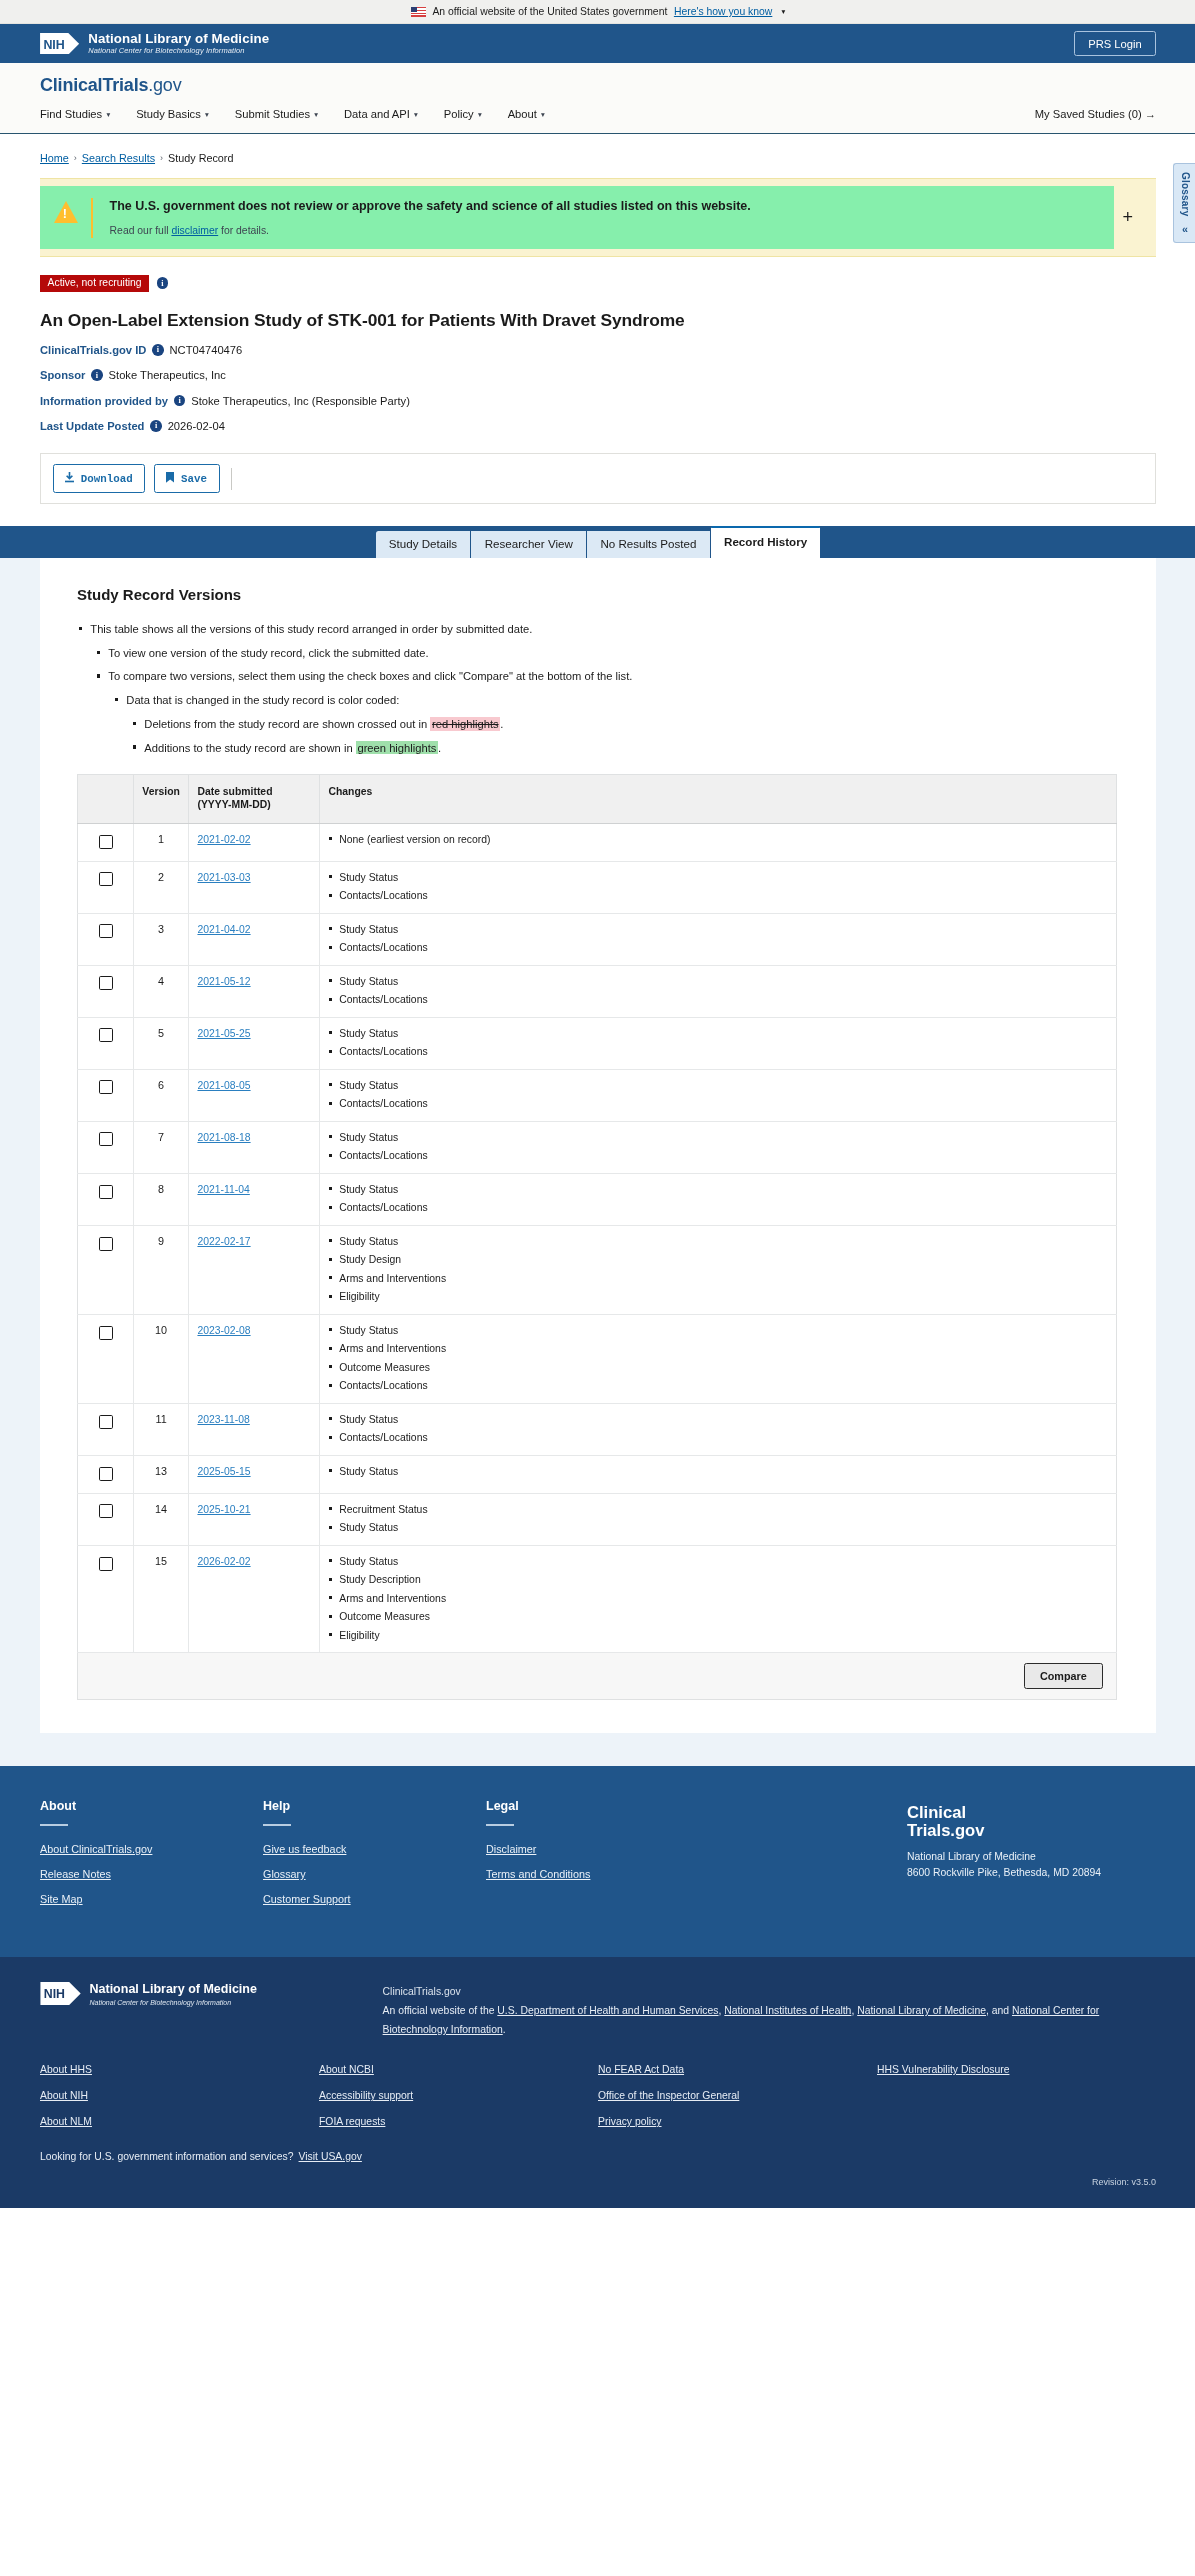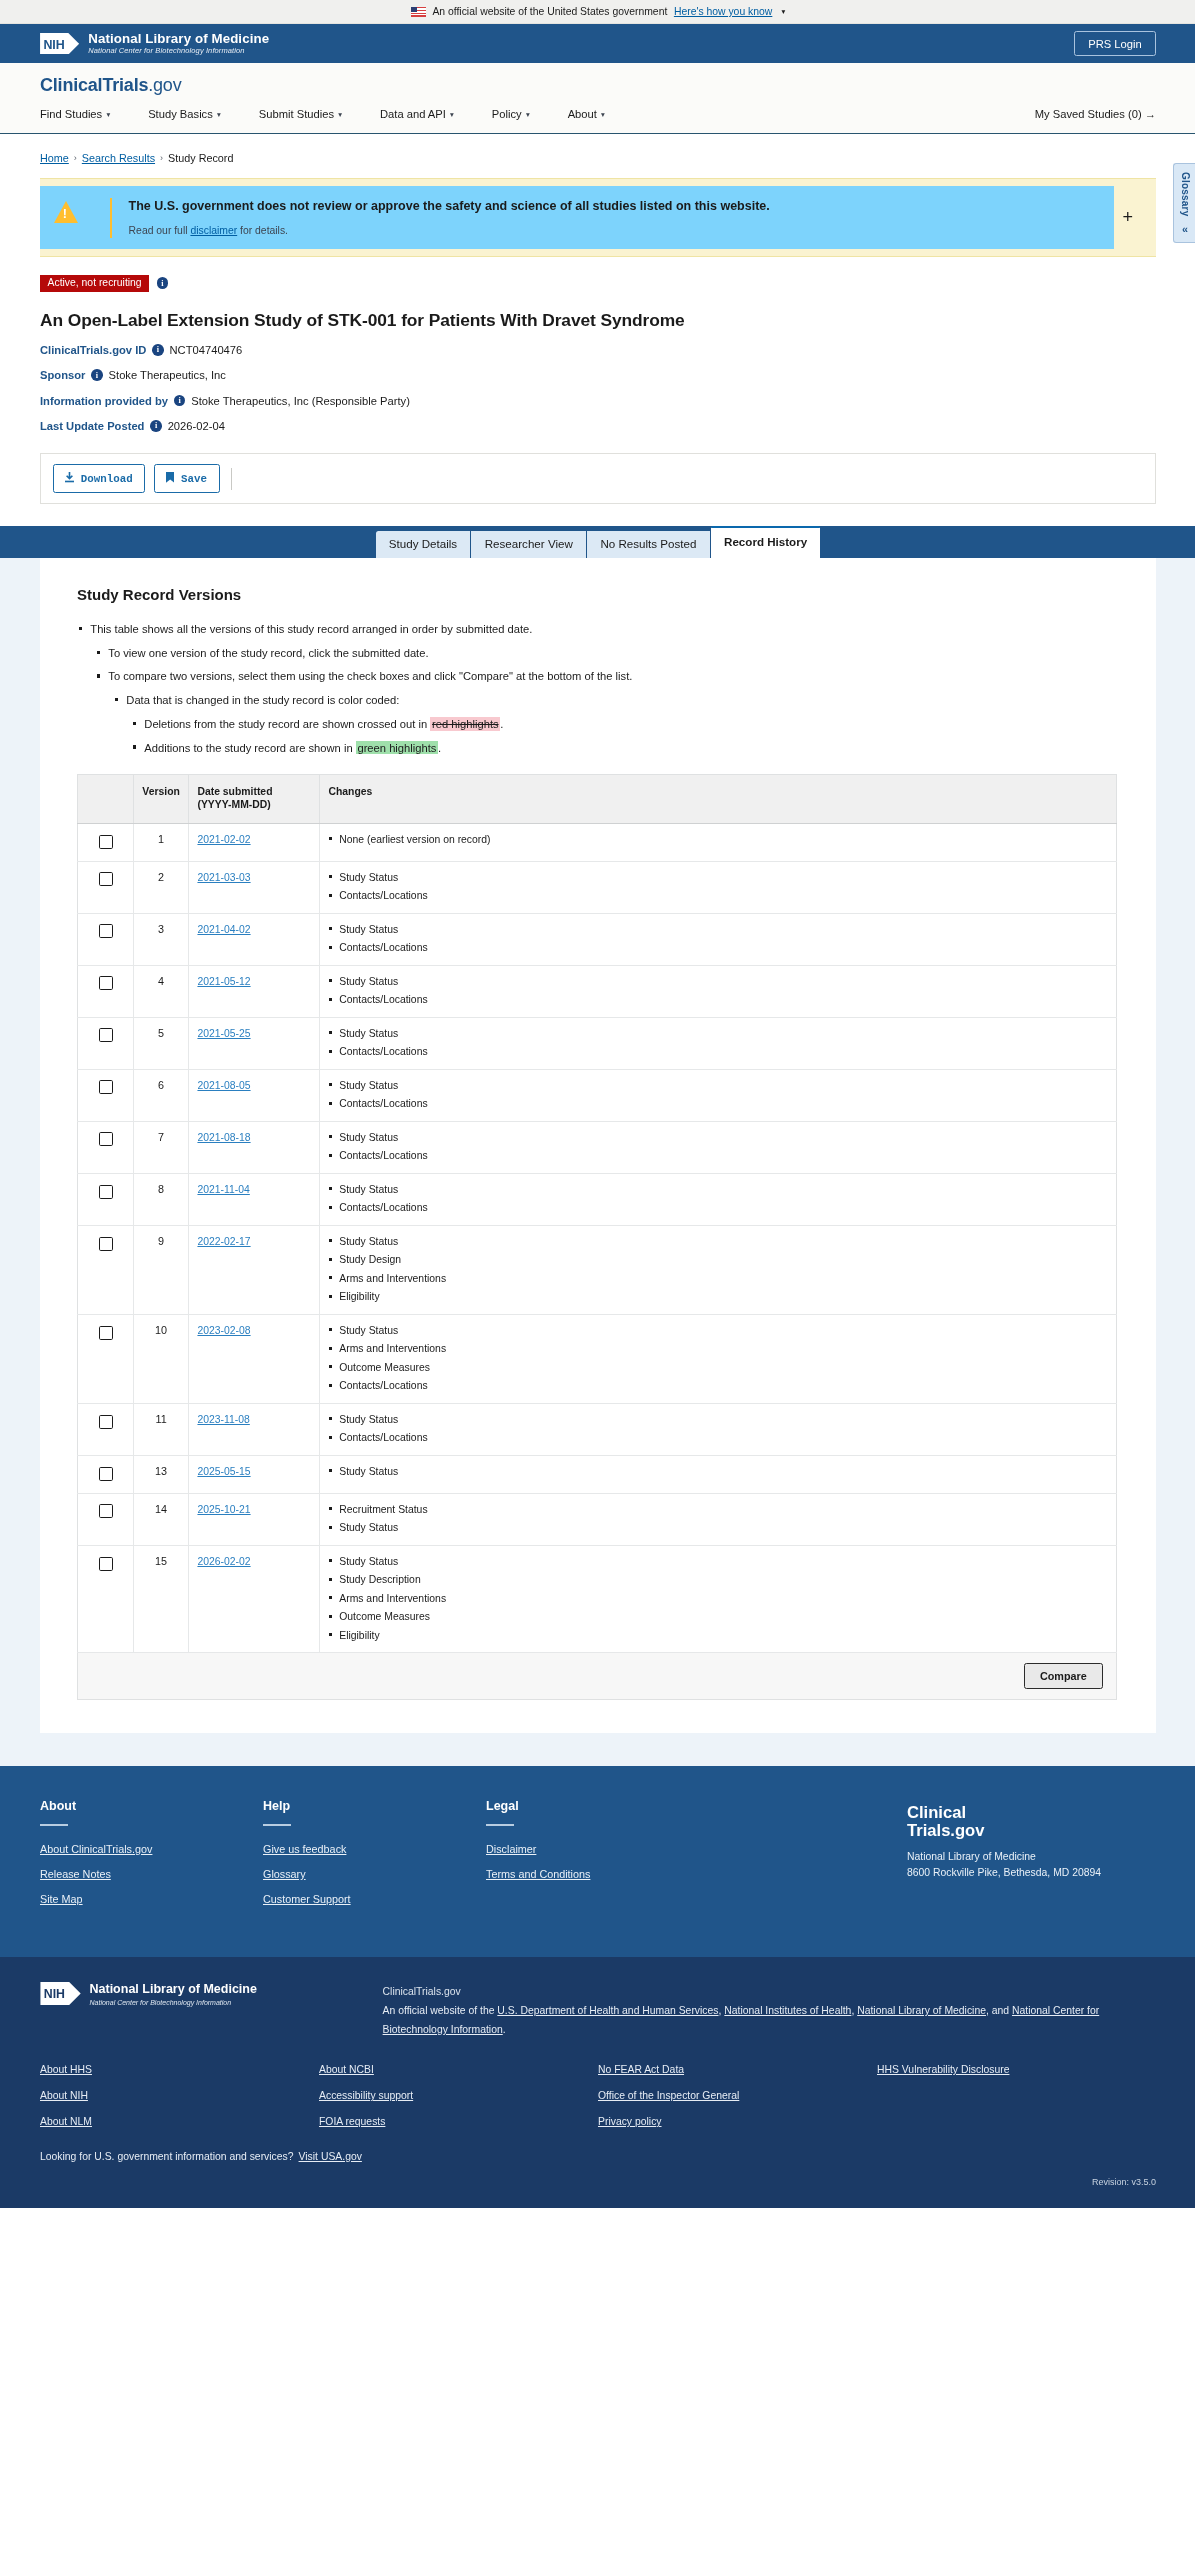--- a/index.html
+++ b/index.html
@@ -81,21 +81,21 @@
 
   .main-nav {
     background: #fbfbf9;
     display: flex;
     align-items: center;
     padding: 0 40px;
     height: 38px;
     justify-content: space-between;
     border-bottom: 1.7px solid #28556f;
   }
-  .nav-items { display: flex; align-items: flex-end; gap: 38px; }
+  .nav-items { display: flex; align-items: flex-end; gap: 26px; }
   .nav-item {
     font-size: 11.2px; color: #1b1b1b; cursor: pointer;
     display: flex; align-items: center; gap: 4.2px;
   }
   .nav-item .caret { font-size: 7.5px; color:#3d4551; }
   .saved-studies { font-size: 11.2px; color: #1b1b1b; cursor:pointer; }
 
   
   .breadcrumb {
     padding: 18px 40px 6.6px 40px;
@@ -135,27 +135,26 @@
   .alert-wrap { padding: 8.3px 40px 0 40px; background:#fff;}
   .alert {
     background: #faf3d1;
     border-top: 0.8px solid #efe4a4;
     border-bottom: 0.8px solid #efe4a4;
     display: flex;
     align-items: stretch;
     position: relative;
   }
   .alert-inner {
-    background:#7dd3fc;
+    background:#86efac;
     margin: 6.6px 0;
     flex: 1;
     display:flex;
     align-items: flex-start;
     padding: 11.6px 0 11.6px 0;
-    gap: 19px;
   }
   .warn-icon {
     width: 51px; flex: none;
     display:flex; justify-content:center; padding-top: 3.3px;
   }
   .warn-tri {
     width: 0; height: 0;
     border-left: 12.5px solid transparent;
     border-right: 12.5px solid transparent;
     border-bottom: 22.4px solid #ffbe2e;

